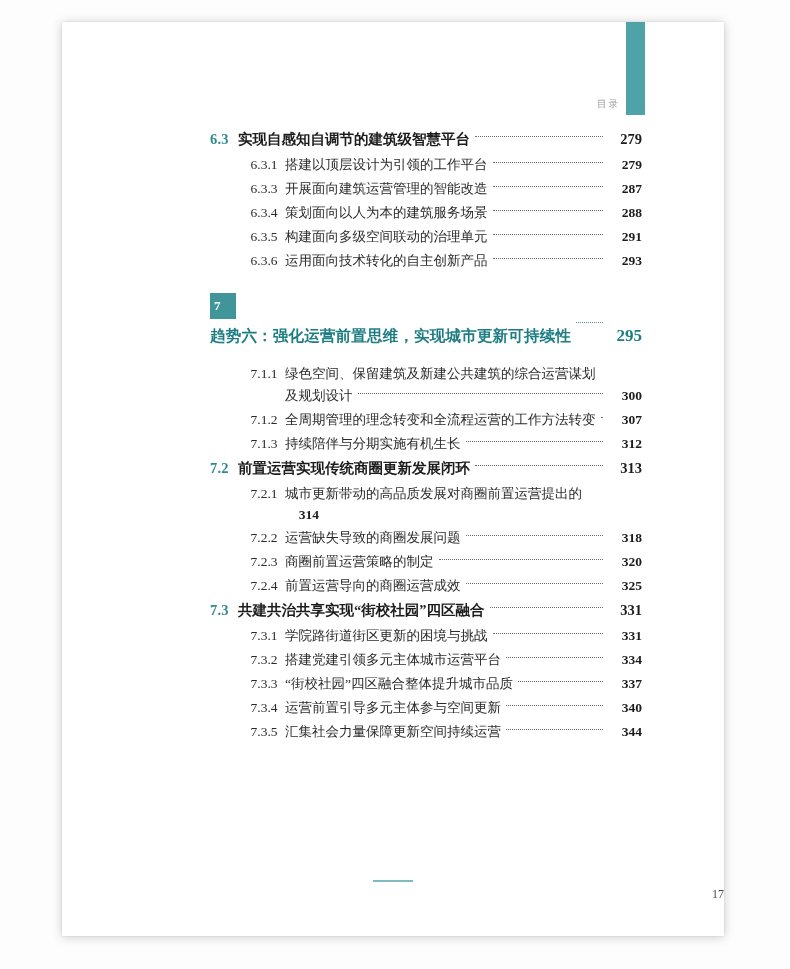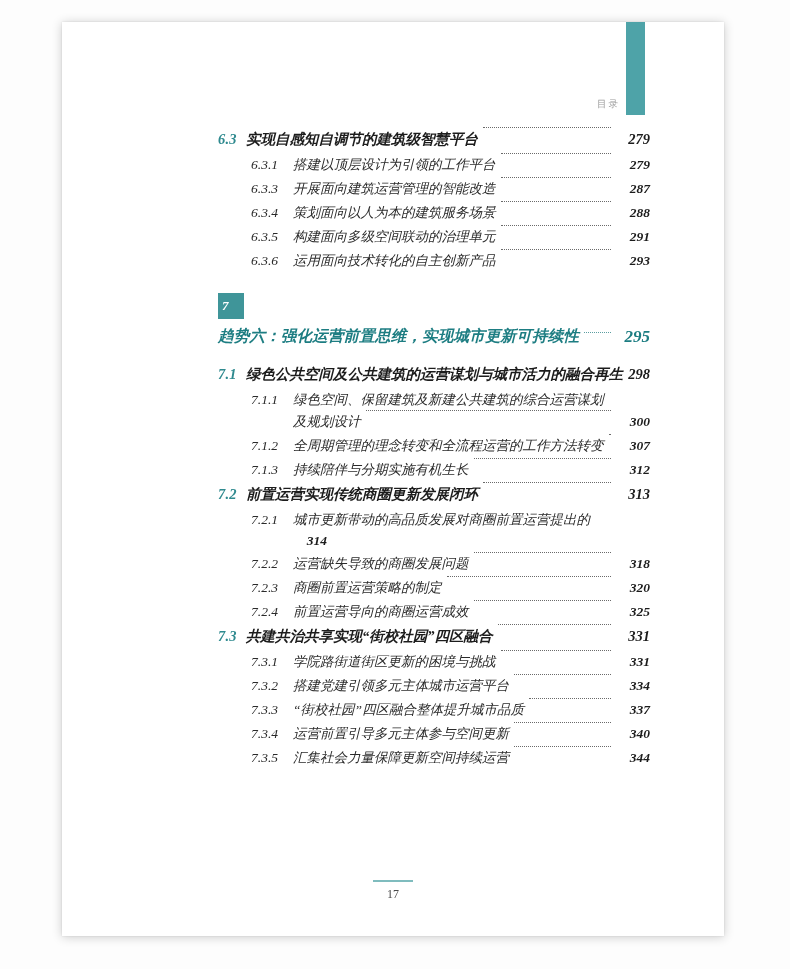--- a/index.html
+++ b/index.html
@@ -48,43 +48,42 @@
     font-size: 9.5px;
     letter-spacing: 2px;
     color: #9a9a9a;
     font-family: "Liberation Serif", "DejaVu Serif", serif;
     white-space: nowrap;
   }
 
   
   .toc {
     position: absolute;
-    left: 156px;
+    left: 148px;
     top: 108px;
     width: 432px;
-    font-style: italic;
   }
 
   
   .row {
     display: flex;
     align-items: baseline;
     width: 100%;
   }
 
   .num {
     flex: 0 0 auto;
     text-align: left;
     white-space: nowrap;
   }
 
   .title-cell {
     flex: 1 1 auto;
     display: flex;
-    align-items: flex-start;
+    align-items: center;
     min-width: 0;
   }
 
   .title-text { white-space: nowrap; }
 
   .leader {
     flex: 1 1 auto;
     position: relative;
     height: 1px;
     margin: 0 5px;
@@ -123,20 +122,21 @@
     font-size: 14.5px;
     font-weight: bold;
   }
 
   
   .lvl2 { margin-bottom: 6px; padding-left: 33px; }
   .lvl2 .num {
     width: 42px;
     color: #2a2a2a;
     font-size: 13.5px;
+    text-align: center;
   }
   .lvl2 .title-text {
     color: #2a2a2a;
     font-size: 13.5px;
   }
   .lvl2 .pg {
     color: #1c1c1c;
     font-size: 13.5px;
     font-weight: bold;
   }
@@ -154,21 +154,21 @@
     background: #3f9599;
     color: #ffffff;
     font-size: 13px;
     font-weight: bold;
     line-height: 26px;
     padding-left: 4px;
     margin-bottom: 7px;
     font-family: "Liberation Serif", "DejaVu Serif", serif;
   }
 
-  .chapter-row { display: flex; align-items: center; width: 100%; }
+  .chapter-row { display: flex; align-items: flex-start; width: 100%; }
   .chapter-title {
     color: #1d7d82;
     font-size: 15.5px;
     font-weight: bold;
     white-space: nowrap;
     letter-spacing: .2px;
   }
   .chapter-row .leader { top: -4px; }
   .chapter-row .leader::before { border-top: 1px dotted #5c9ea1; }
   .chapter-pg {
@@ -178,21 +178,21 @@
     font-size: 17px;
     font-weight: bold;
   }
 
   
   .footer {
     position: absolute;
     left: 0;
     bottom: 34px;
     width: 100%;
-    text-align: center;
+    text-align: right;
   }
   .footer-rule {
     width: 40px;
     height: 2px;
     background: #7fbcbe;
     margin: 0 auto 5px auto;
   }
   .footer-pageno {
     font-size: 12px;
     color: #4a4a4a;
@@ -267,28 +267,20 @@
 
       <div class="chapter-block">
         <div class="chapter-badge">7</div>
         <div class="chapter-row">
           <span class="chapter-title">趋势六：强化运营前置思维，实现城市更新可持续性</span>
           <span class="leader"></span>
           <span class="chapter-pg">295</span>
         </div>
       </div>
 
-      <div class="row lvl1">
-        <span class="num">7.1</span>
-        <span class="title-cell">
-          <span class="title-text">绿色公共空间及公共建筑的运营谋划与城市活力的融合再生</span>
-          <span class="leader"></span>
-        </span>
-        <span class="pg">298</span>
-      </div>
 
       <div class="row lvl2 wrap-first">
         <span class="num">7.1.1</span>
         <span class="title-cell">
           <span class="title-text">绿色空间、保留建筑及新建公共建筑的综合运营谋划</span>
         </span>
       </div>
       <div class="row lvl2 wrap-cont">
         <span class="num"></span>
         <span class="title-cell">

